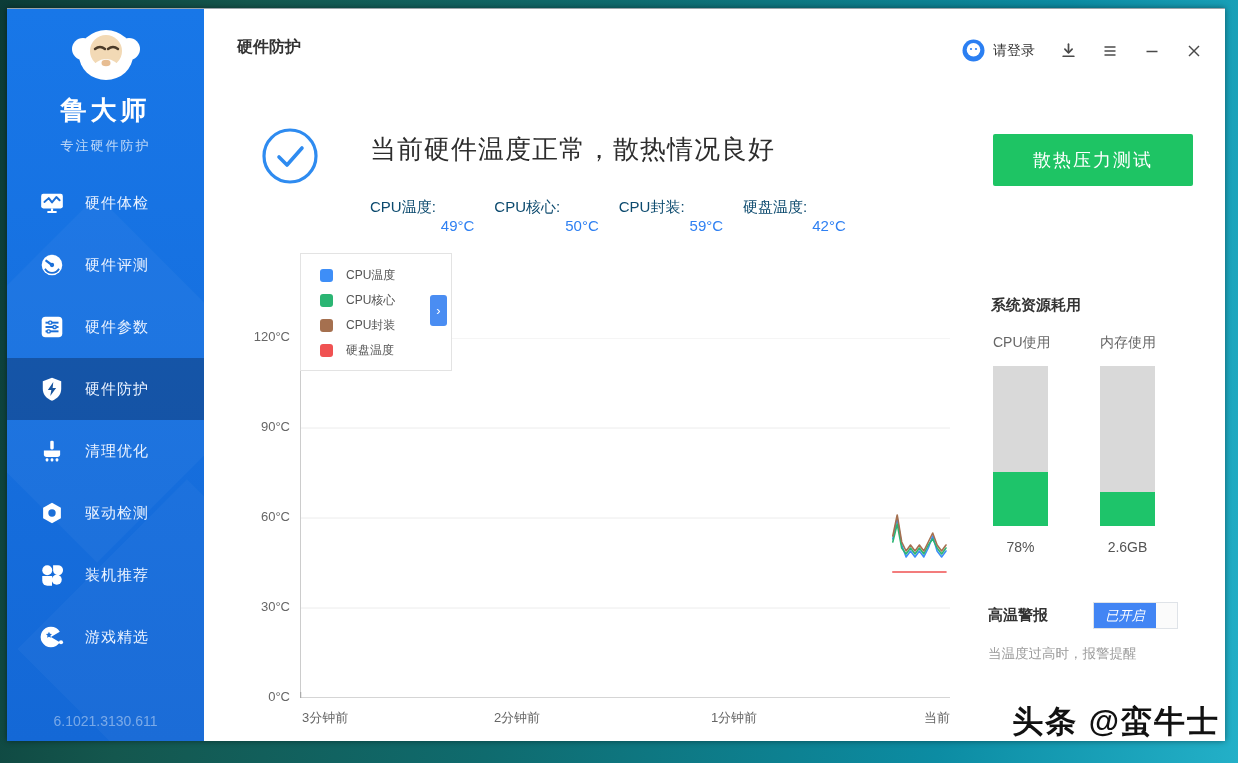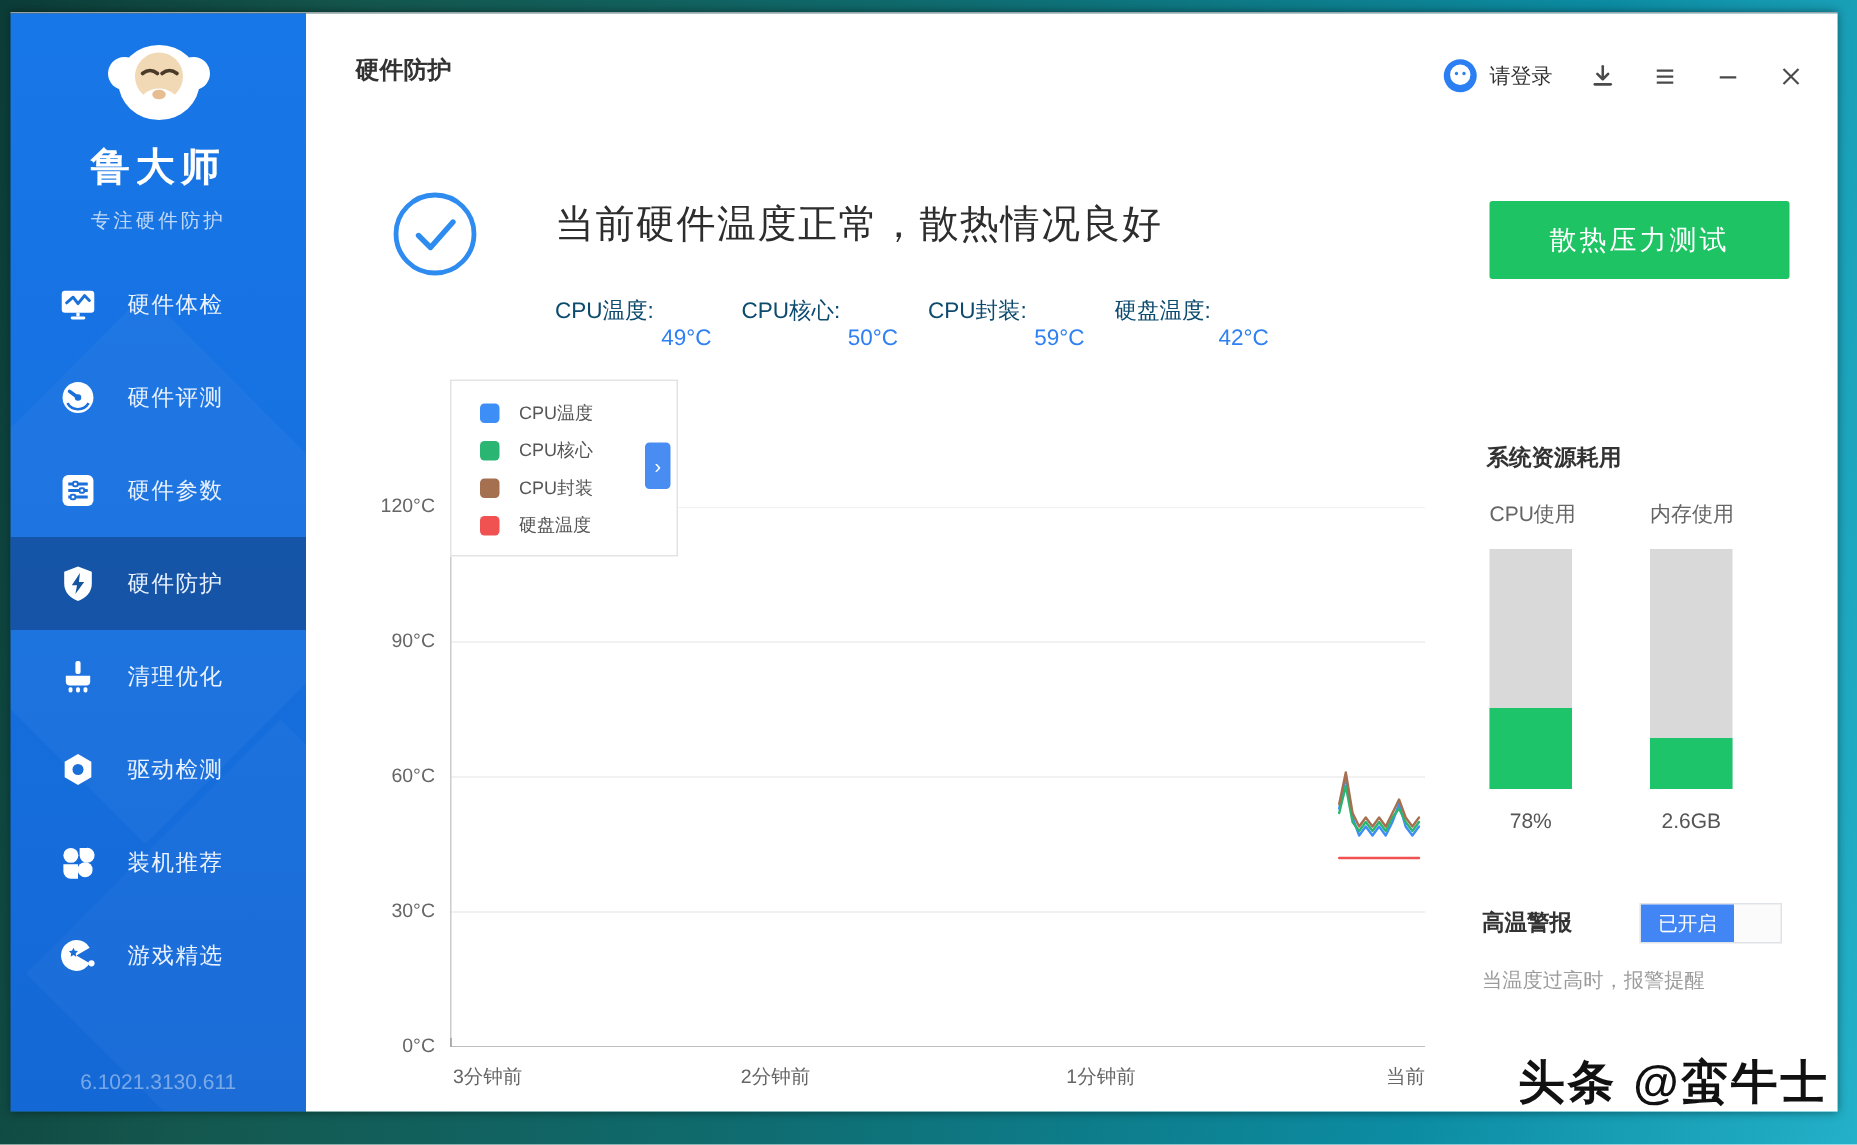--- a/index.html
+++ b/index.html
@@ -69,22 +69,22 @@
   .res-title { position:absolute; left:752px; top:287px; font-size:15px; font-weight:bold; color:#333;margin-left:35px; }
   .bar-label { position:absolute; top:325px; font-size:14px; color:#666; }
   .bl-cpu { left:789px; } .bl-mem { left:896px; }
   .vbar { position:absolute; top:357px; width:55px; height:160px; background:#d9d9d9; }
   .vb-cpu { left:789px; } .vb-mem { left:896px; }
   .vbar-fill { position:absolute; bottom:0; left:0; width:100%; background:#1ec46a; }
   .bar-value { position:absolute; top:530px; width:55px; text-align:center; font-size:14px; color:#555; }
   .bv-cpu { left:789px; } .bv-mem { left:896px; }
 
   .alarm-title { position:absolute; left:784px; top:597px; font-size:15px; font-weight:bold; color:#333; }
-  .toggle { position:absolute; left:889px; top:593px; width:95px; height:27px; display:flex;
-    border:1px solid #dfe3e8; background:#fbfbfb; cursor:pointer; }
+  .toggle { position:absolute; left:889px; top:593px; width:85px; height:27px; display:flex;
+    border:1px solid #dfe3e8; background:#fbfbfb; cursor:pointer;font-style:italic; }
   .toggle-on { width:62px; height:100%; background:#4285f4; color:#fff; font-size:13px;
     display:flex; align-items:center; justify-content:center; }
   .alarm-desc { position:absolute; left:784px; top:636px; font-size:13.5px; color:#9b9b9b; }
 
   .watermark { position:absolute; right:18px; top:701px; font-size:31px; font-weight:bold; color:#111;
     letter-spacing:2px; z-index:20;
     text-shadow:-2px 0 0 #fff,2px 0 0 #fff,0 -2px 0 #fff,0 2px 0 #fff,-2px -2px 0 #fff,2px 2px 0 #fff,-2px 2px 0 #fff,2px -2px 0 #fff; }
 </style>
 </head>
 <body>

